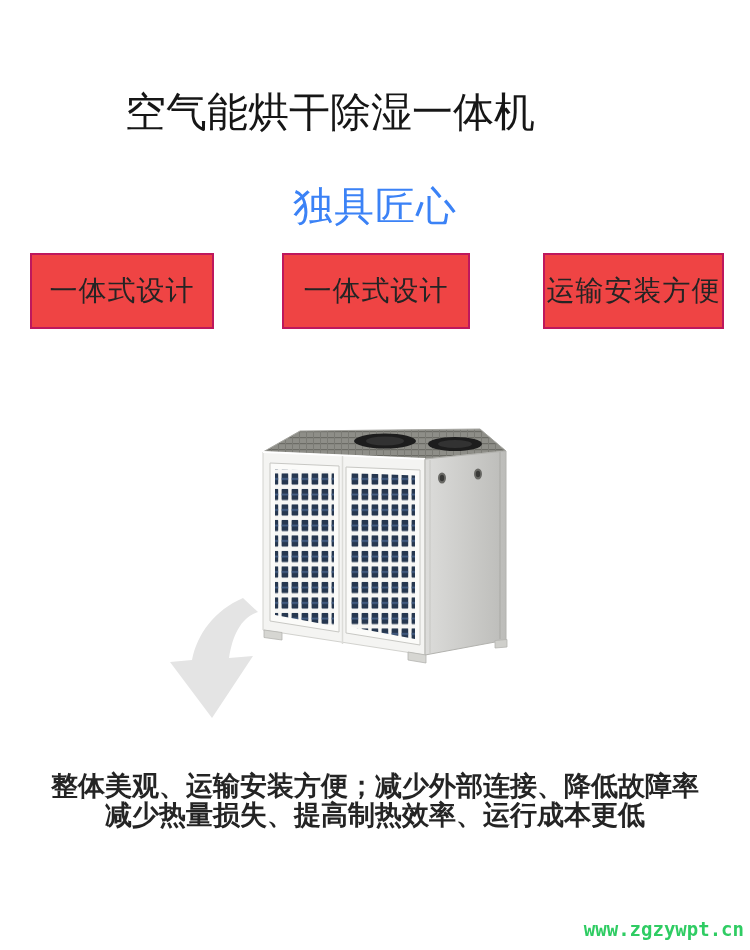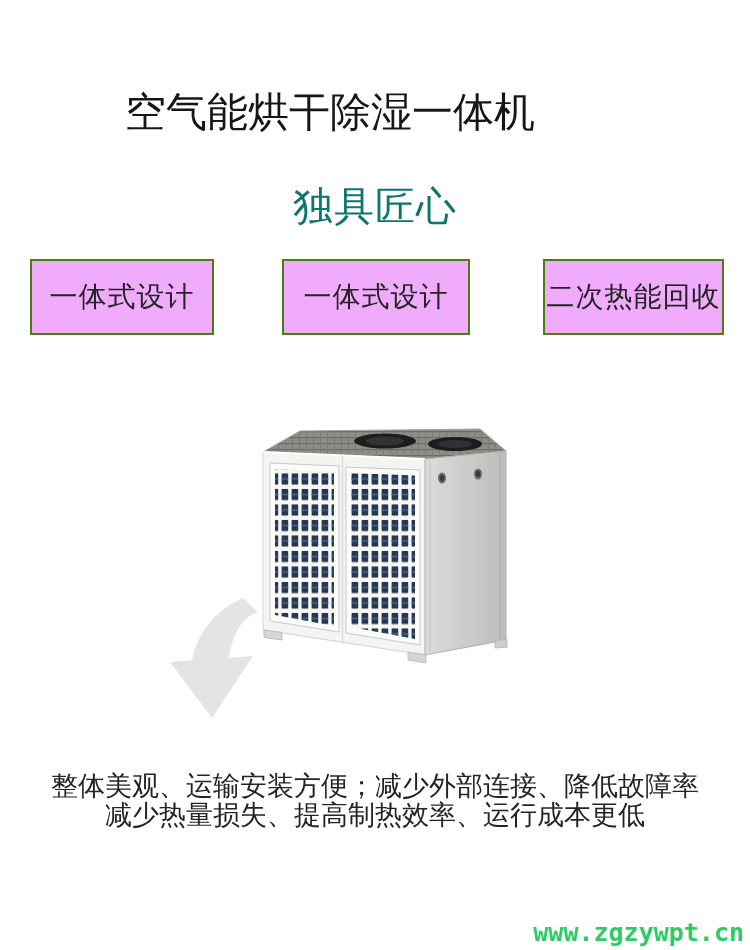--- a/index.html
+++ b/index.html
@@ -18,75 +18,75 @@
     text-align: center;
     font-size: 41px; font-weight: 500;
     letter-spacing: 0px;
     color: #161616;
   }
   .page-subtitle {
     top: 136px; left: 0; width: 750px;
     text-align: center;
     font-size: 40px; font-weight: 500;
     letter-spacing: 1px;
-    color: #0f766e;
+    color: #3b82f6;
     margin-top: 43px;
   }
 
   .feature-box {
-    top: 259px; height: 72px;
-    background: #f0abfc;
-    border: 2px solid #4d7c0f;
+    top: 253px; height: 72px;
+    background: #ef4444;
+    border: 2px solid #be185d;
     display: flex; align-items: center; justify-content: center;
     box-sizing: content-box;
   }
   .feature-box .label {
     font-size: 28px; font-weight: 500;
     color: #242424; letter-spacing: 1px;
     white-space: nowrap;
   }
   #feature-1 { left: 30px;  width: 180px; }
   #feature-2 { left: 282px; width: 184px; }
   #feature-3 { left: 543px; width: 177px; }
 
   .machine-svg { left: 250px; top: 425px; }
   .arrow-svg   { left: 155px; top: 588px; }
 
   .desc-line {
     left: 0; width: 750px;
     text-align: center;
-    font-size: 27px; font-weight: 400;
+    font-size: 27px; font-weight: 700;
     color: #242424;
     white-space: nowrap;
   }
   #desc-1 { top: 768px; }
   #desc-2 { top: 797px; }
 
   .watermark {
     top: 918px; right: 6px;
     font-family: "DejaVu Sans Mono", "Liberation Mono", monospace;
-    font-size: 25px; font-weight: bold;
+    font-size: 19px; font-weight: bold;
     color: #2fcc63;
     letter-spacing: 0px;
   }
 </style>
 </head>
 <body>
 
 <h1 class="abs page-title">空气能烘干除湿一体机</h1>
 <h2 class="abs page-subtitle">独具匠心</h2>
 
 <div id="feature-1" class="abs feature-box">
   <span class="label">一体式设计</span>
 </div>
 <div id="feature-2" class="abs feature-box">
   <span class="label">一体式设计</span>
 </div>
 <div id="feature-3" class="abs feature-box">
-  <span class="label">二次热能回收</span>
+  <span class="label">运输安装方便</span>
 </div>
 
 <svg class="abs machine-svg" width="265" height="245" viewBox="0 0 265 245">
   <defs>
     <pattern id="grille" width="10" height="15.5" patternUnits="userSpaceOnUse">
       <rect width="10" height="15.5" fill="#f6f6f4"></rect>
       <rect x="1.6" y="2" width="6.6" height="11" rx="0.6" fill="#26374f"></rect>
       <rect x="1.6" y="6.6" width="6.6" height="1.7" fill="#47628a"></rect>
     </pattern>
     <pattern id="topGrid" width="7" height="6" patternUnits="userSpaceOnUse">

